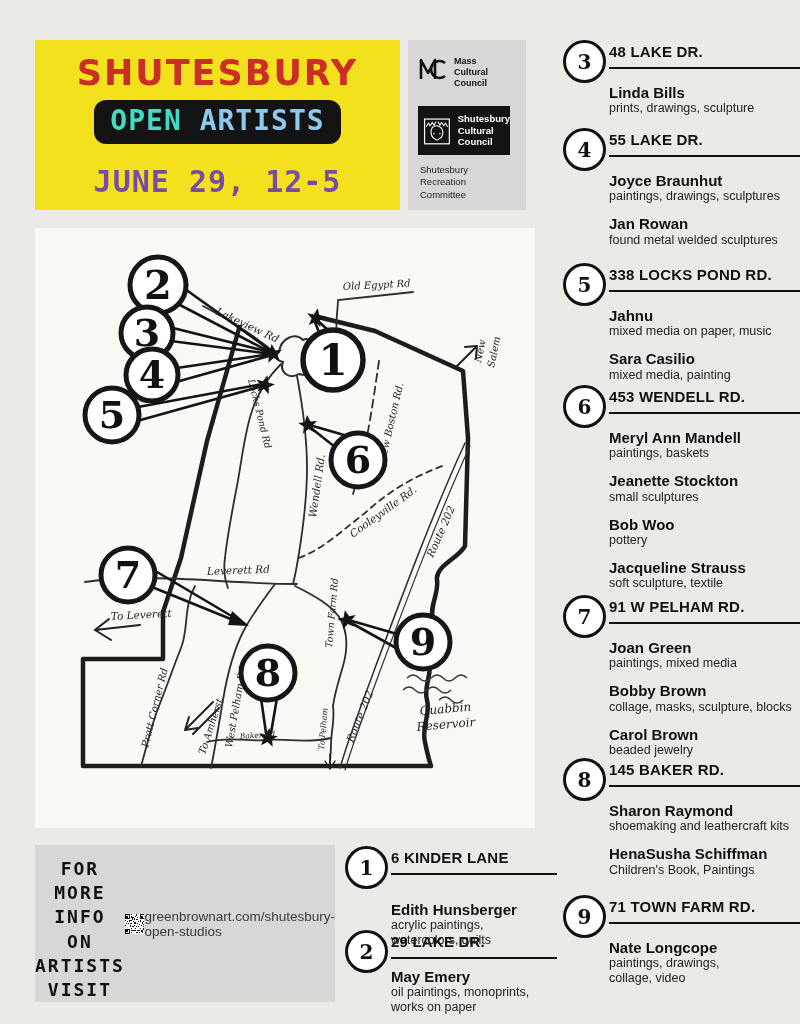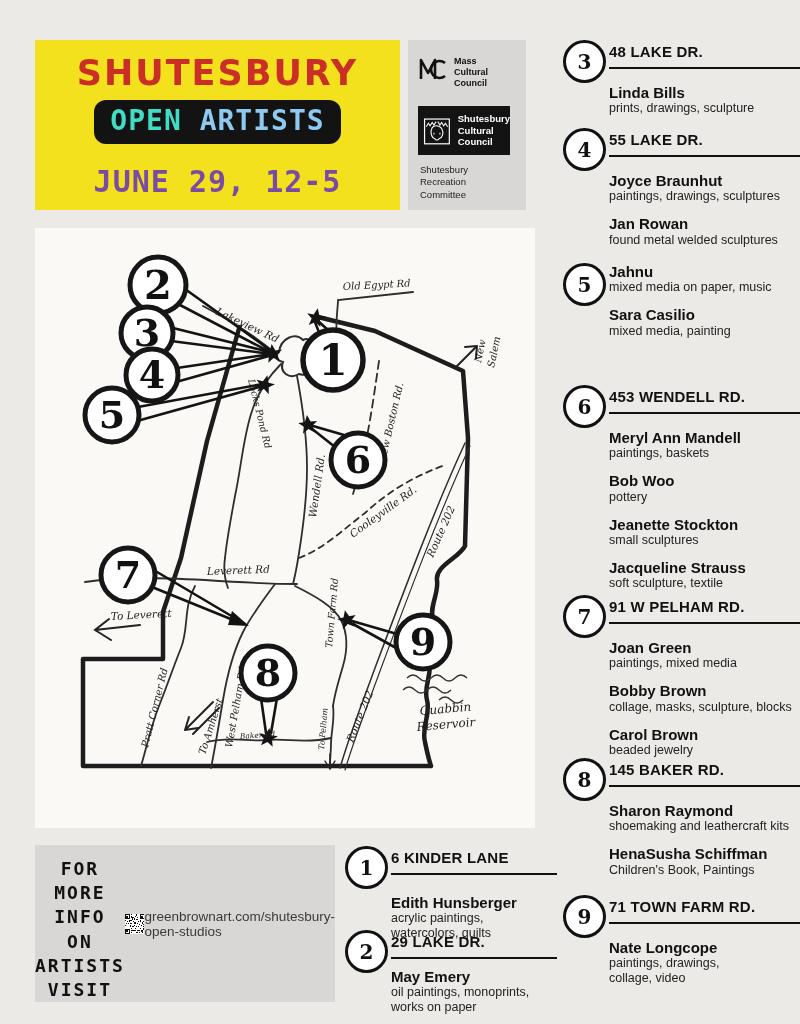--- a/index.html
+++ b/index.html
@@ -254,20 +254,21 @@
         <div class="artist-media">found metal welded sculptures</div>
         </div>
     </div>
   </div>
 
   <div class="loc" style="left:563px;top:263px;width:237px;">
     <div class="loc-num">
         <div class="circ">5</div>
       </div>
     <div class="loc-body">
+      <div class="loc-addr">338 LOCKS POND RD.</div>
       <div class="artist">
           <div class="artist-name">Jahnu</div>
         <div class="artist-media">mixed media on paper, music</div>
         </div>
       <div class="artist">
           <div class="artist-name">Sara Casilio</div>
         <div class="artist-media">mixed media, painting</div>
         </div>
     </div>
   </div>
@@ -276,28 +277,28 @@
     <div class="loc-num">
         <div class="circ">6</div>
       </div>
     <div class="loc-body">
       <div class="loc-addr">453 WENDELL RD.</div>
       <div class="artist">
           <div class="artist-name">Meryl Ann Mandell</div>
         <div class="artist-media">paintings, baskets</div>
         </div>
       <div class="artist">
+          <div class="artist-name">Jeanette Stockton</div>
+        <div class="artist-media">small sculptures</div>
+        </div>
+      <div class="artist">
           <div class="artist-name">Bob Woo</div>
         <div class="artist-media">pottery</div>
         </div>
       <div class="artist">
-          <div class="artist-name">Jeanette Stockton</div>
-        <div class="artist-media">small sculptures</div>
-        </div>
-      <div class="artist">
           <div class="artist-name">Jacqueline Strauss</div>
         <div class="artist-media">soft sculpture, textile</div>
         </div>
     </div>
   </div>
 
   <div class="loc" style="left:563px;top:595px;width:237px;">
     <div class="loc-num">
         <div class="circ">7</div>
       </div>
@@ -348,21 +349,21 @@
     </div>
   </div>
 </div>
 
 <div>
   <div class="loc" style="left:345px;top:846px;width:212px;">
     <div class="loc-num">
         <div class="circ">1</div>
       </div>
     <div class="loc-body" style="width:158px;">
-      <div class="loc-addr" style="margin-bottom:19px;">6 KINDER LANE</div>
+      <div class="loc-addr" style="margin-bottom:26px;">6 KINDER LANE</div>
       <div class="artist">
           <div class="artist-name">Edith Hunsberger</div>
         <div class="artist-media" style="width:140px;">acrylic paintings, watercolors, quilts</div>
         </div>
     </div>
   </div>
   <div class="loc" style="left:345px;top:930px;width:212px;">
     <div class="loc-num">
         <div class="circ">2</div>
       </div>

